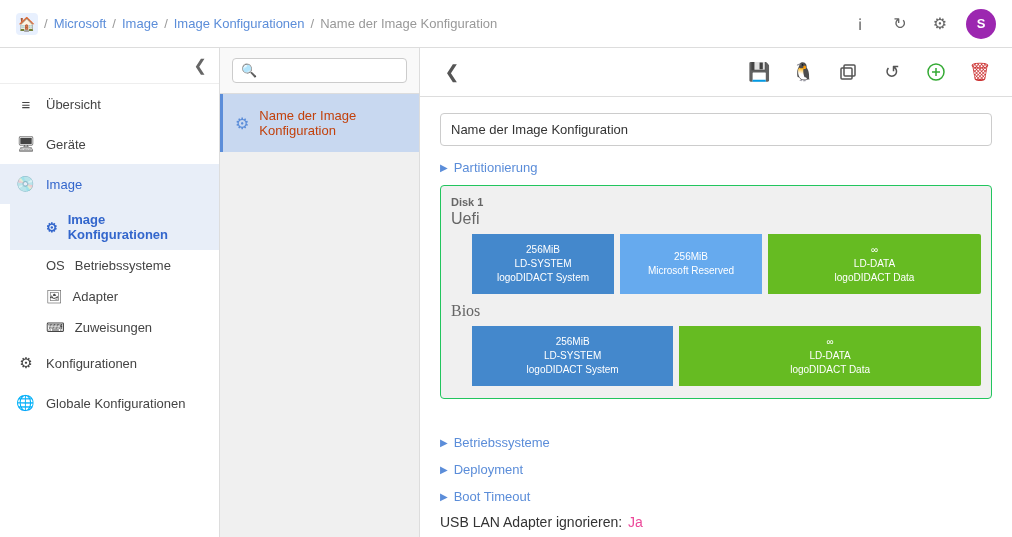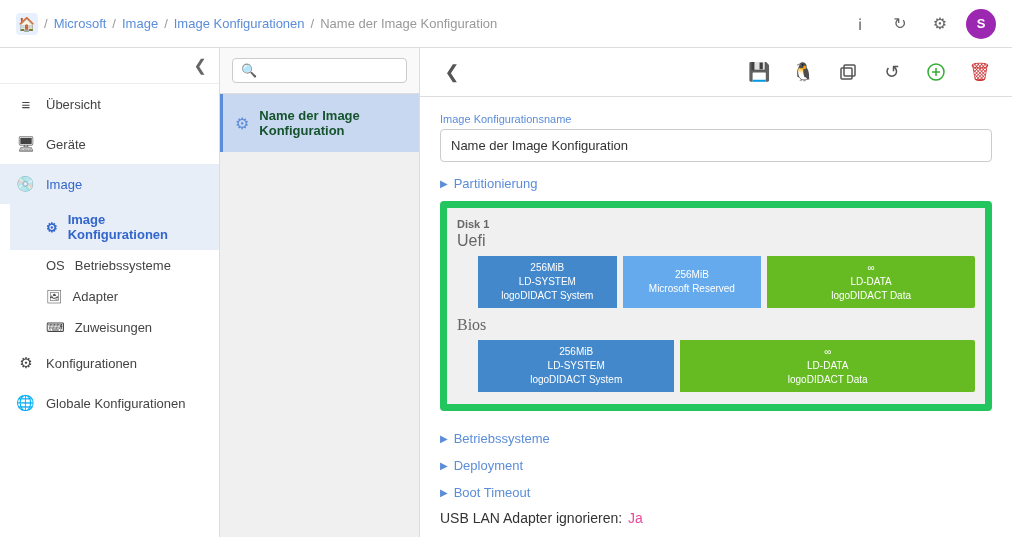--- a/index.html
+++ b/index.html
@@ -152,22 +152,22 @@
       cursor: pointer;
       background: #c8d8f0;
       border-left: 3px solid #5b8dd9;
     }
     .config-item .gear-icon {
       color: #5b8dd9;
       font-size: 16px;
     }
     .config-item-label {
       font-size: 13px;
-      color: #14532d;
-      font-weight: 700;
+      color: #c2410c;
+      font-weight: 400;
     }
 
     
     .content-toolbar {
       display: flex;
       align-items: center;
       padding: 8px 16px;
       background: #fff;
       border-bottom: 1px solid #ddd;
       gap: 8px;
@@ -221,39 +221,39 @@
       margin-bottom: 10px;
       cursor: pointer;
     }
     .section-header .chevron {
       font-size: 10px;
     }
 
     
     .disk-container {
       background: #f0f0f0;
-      border: 7px solid #22c55e;
+      border: 1px solid #22c55e;
       border-radius: 4px;
       padding: 10px;
-      margin-bottom: 14px;
+      margin-bottom: 30px;
     }
     .disk-title {
       font-size: 11px;
       color: #666;
       margin-bottom: 2px;
       font-weight: bold;
     }
     .disk-type {
       font-size: 16px;
       color: #666;
       margin-bottom: 6px;
     }
     .disk-row {
       display: flex;
-      height: 52px;
+      height: 60px;
       margin-bottom: 2px;
       border-radius: 2px;
       overflow: hidden;
       gap: 6px;
       padding-left: 21px;
     }
     .disk-part {
       display: flex;
       flex-direction: column;
       align-items: center;
@@ -406,21 +406,20 @@
             <line x1="10" y1="6" x2="10" y2="14" stroke="#33aa33" stroke-width="1.5"></line>
             <line x1="6" y1="10" x2="14" y2="10" stroke="#33aa33" stroke-width="1.5"></line>
           </svg>
         </button>
         <button class="toolbar-btn red" title="Delete">🗑</button>
       </div>
     </div>
 
     <div class="main-content">
 
-      <div class="field-label">Image Konfigurationsname</div>
       <input class="field-input" type="text" value="Name der Image Konfiguration" style="">
 
       <div class="section-header">
         <span class="chevron">▶</span>
         <span>Partitionierung</span>
       </div>
 
       
       <div class="disk-container">
         <div class="disk-title">Disk 1</div>

